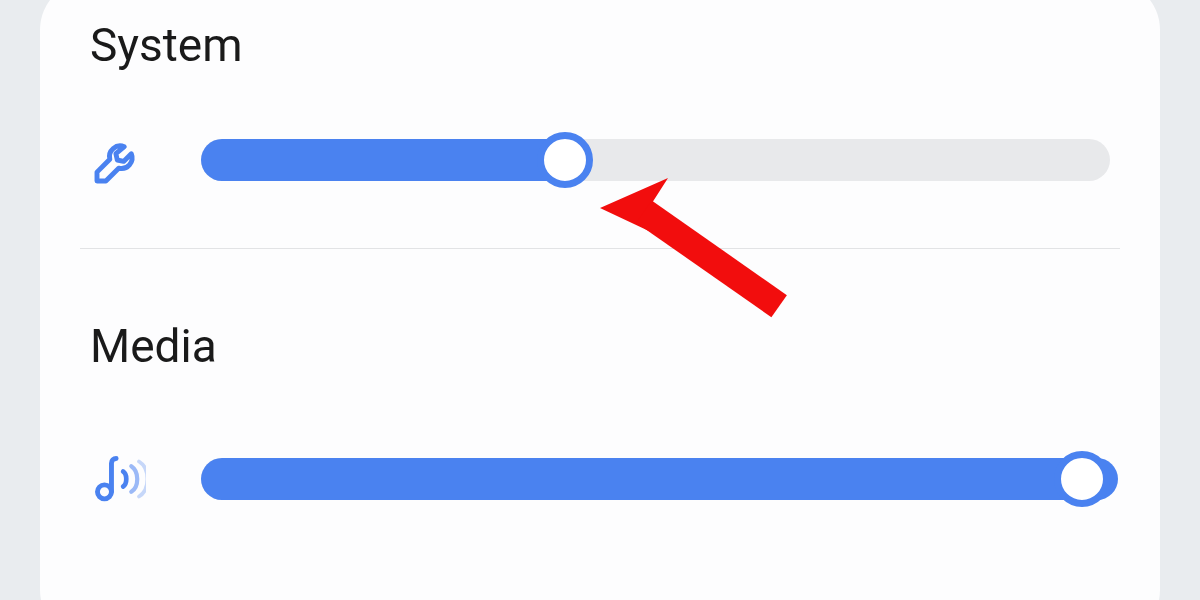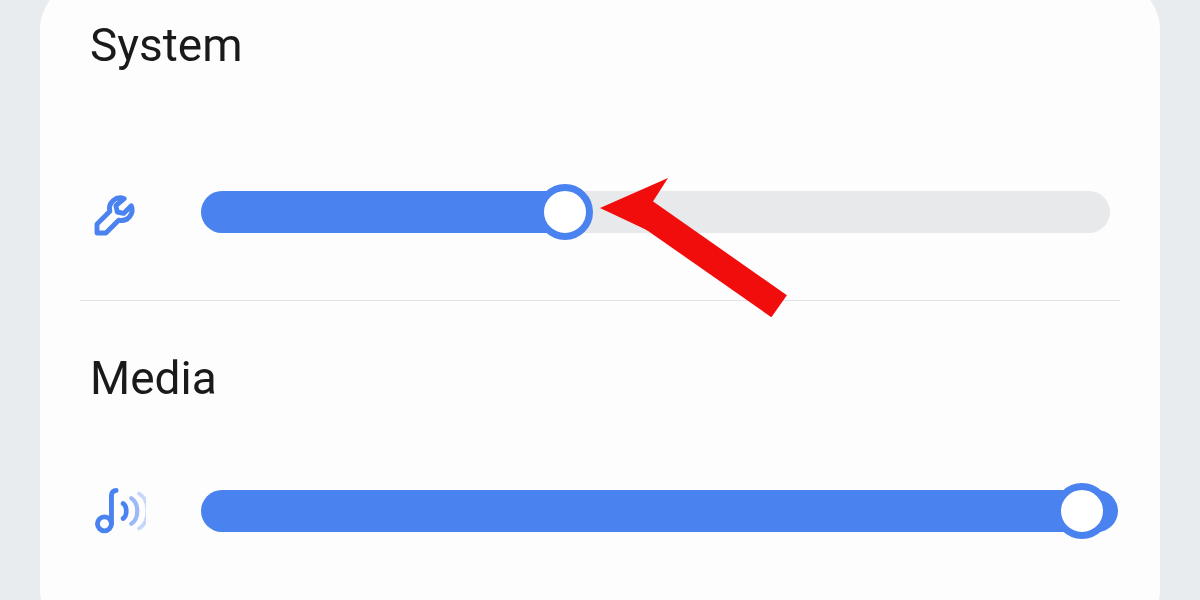--- a/index.html
+++ b/index.html
@@ -17,24 +17,24 @@
       bottom: -40px;
       background: #fdfdfe;
       border-radius: 50px;
       padding: 20px 50px 0 50px;
     }
     .section-label {
       font-size: 46px;
       font-weight: 400;
       color: #1a1a1a;
       margin-top: 18px;
-      margin-bottom: 112px;
+      margin-bottom: 60px;
     }
     .section-label.media {
-      margin-top: 50px;
+      margin-top: 70px;
       margin-bottom: 78px;
     }
     .slider-row {
       display: flex;
       align-items: center;
       gap: 55px;
       margin-bottom: 60px;
     }
     .slider-icon {
       width: 56px;

